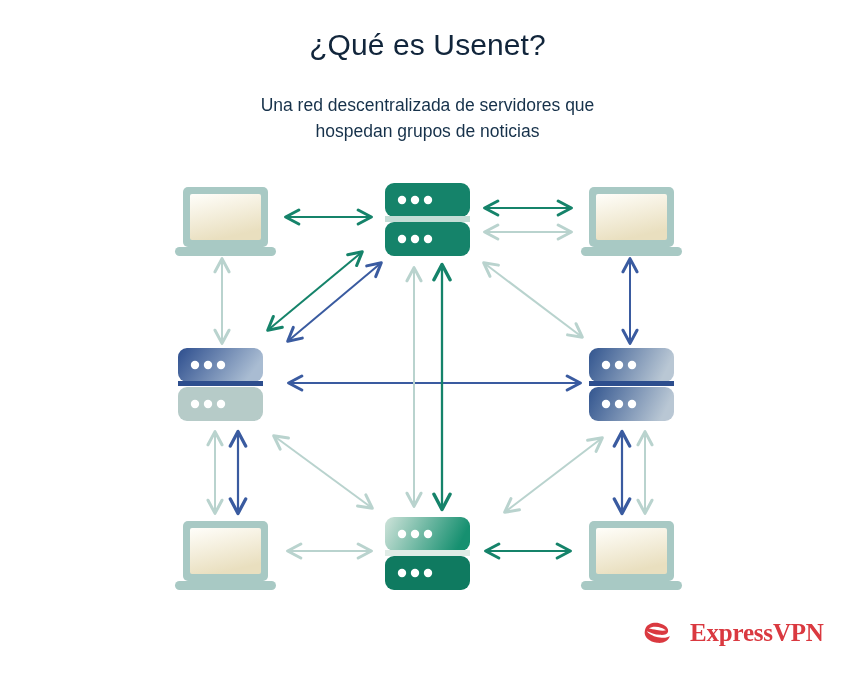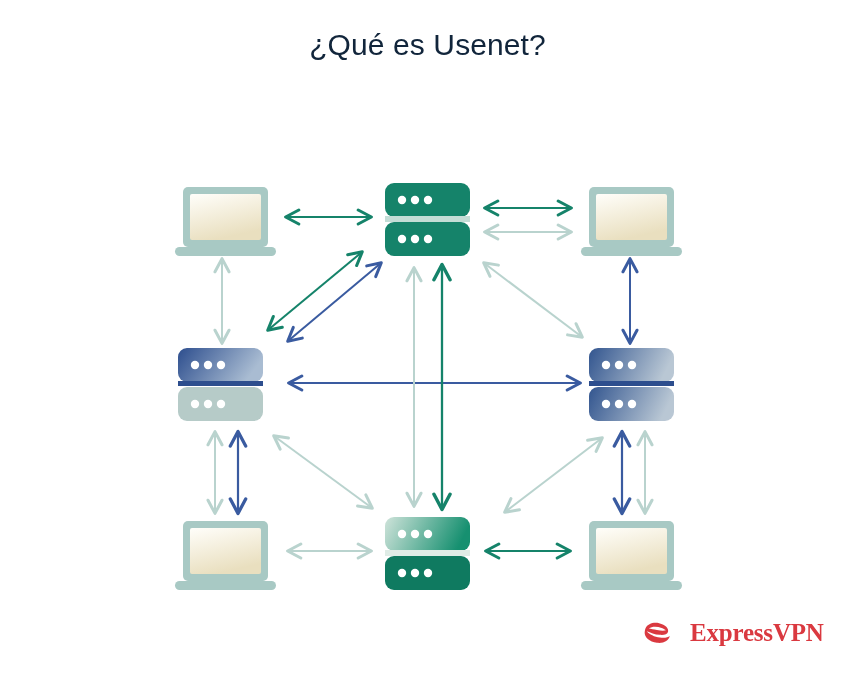--- a/index.html
+++ b/index.html
@@ -68,20 +68,24 @@
     white-space: nowrap;
   }
 </style>
 </head>
 <body>
 
 <div id="infographic">
 
   <div class="title">¿Qué es Usenet?</div>
 
+  <div class="subtitle">
+    <span>Una red descentralizada de servidores que</span>
+    <span class="line2">hospedan grupos de noticias</span>
+  </div>
 
   <svg id="diagram-svg" width="855" height="687" viewBox="0 0 855 687">
     <defs>
       <linearGradient id="gradScreen" x1="0" y1="0" x2="0.35" y2="1">
         <stop offset="0%" stop-color="#fffefa"></stop>
         <stop offset="100%" stop-color="#e9dfbf"></stop>
       </linearGradient>
       <linearGradient id="gradBlueTop" x1="0" y1="0" x2="1" y2="0.3">
         <stop offset="0%" stop-color="#2d4e8e"></stop>
         <stop offset="100%" stop-color="#a9bcd2"></stop>

